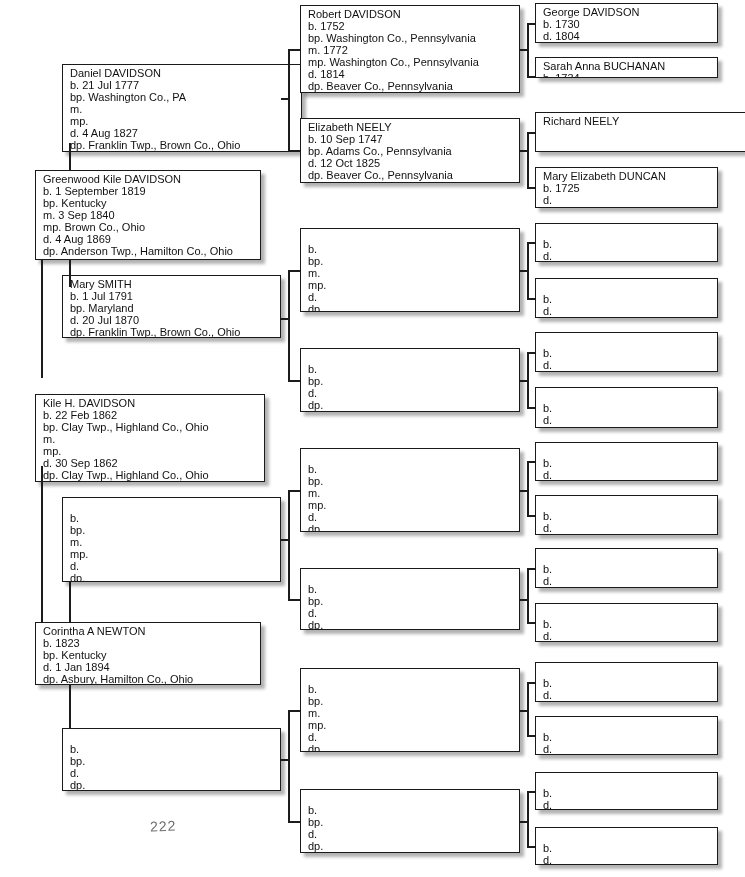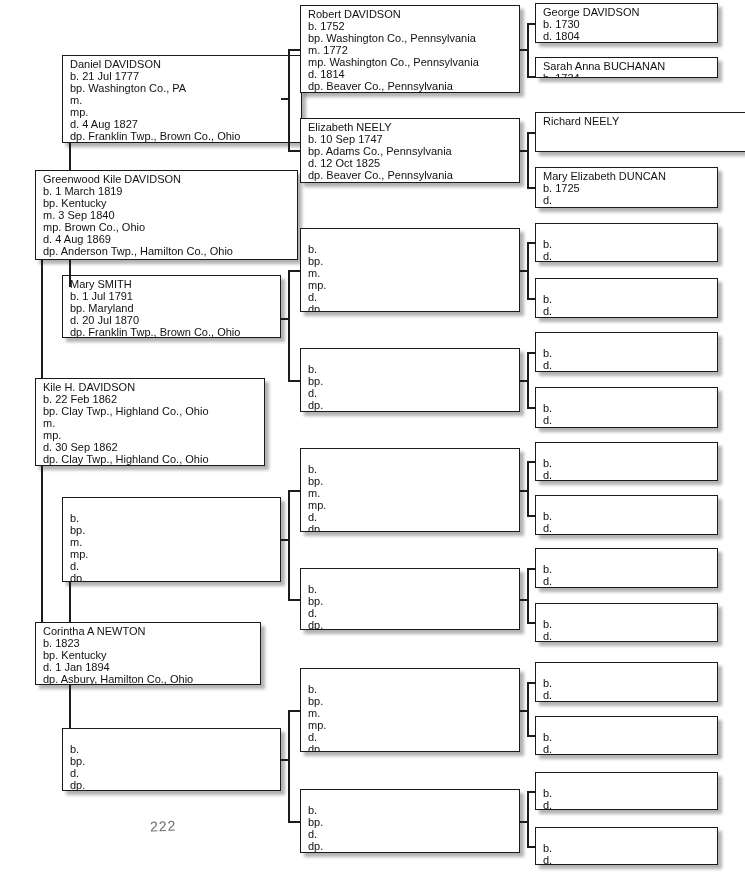--- a/index.html
+++ b/index.html
@@ -35,58 +35,58 @@
     letter-spacing: 1px;
     color: #6e6e6e;
     transform: rotate(-2deg);
   }
 </style>
 </head>
 <body>
 
 <div class="canvas">
 
-  <div class="pbox num-top" style="left:62px;top:55px;width:240px;height:88px">
+  <div class="pbox num-top" style="left:62px;top:64px;width:240px;height:88px">
 
     <div class="pname">Daniel DAVIDSON</div>
     <div class="plines">
         <div>b. 21 Jul 1777</div>
         <div>bp. Washington Co., PA</div>
         <div>m.</div>
         <div>mp.</div>
         <div>d. 4 Aug 1827</div>
         <div>dp. Franklin Twp., Brown Co., Ohio</div>
       </div>
   </div>
 
-  <div class="pbox num-top" style="left:35px;top:170px;width:263px;height:90px">
+  <div class="pbox num-top" style="left:35px;top:170px;width:226px;height:90px">
 
     <div class="pname">Greenwood Kile DAVIDSON</div>
     <div class="plines">
-        <div>b. 1 March 1819</div>
+        <div>b. 1 September 1819</div>
         <div>bp. Kentucky</div>
         <div>m. 3 Sep 1840</div>
         <div>mp. Brown Co., Ohio</div>
         <div>d. 4 Aug 1869</div>
         <div>dp. Anderson Twp., Hamilton Co., Ohio</div>
       </div>
   </div>
 
   <div class="pbox num-top" style="left:62px;top:275px;width:219px;height:63px">
 
     <div class="pname">Mary SMITH</div>
     <div class="plines">
         <div>b. 1 Jul 1791</div>
         <div>bp. Maryland</div>
         <div>d. 20 Jul 1870</div>
         <div>dp. Franklin Twp., Brown Co., Ohio</div>
       </div>
   </div>
 
-  <div class="pbox num-top" style="left:35px;top:378px;width:230px;height:88px">
+  <div class="pbox num-top" style="left:35px;top:394px;width:230px;height:88px">
 
     <div class="pname">Kile H. DAVIDSON</div>
     <div class="plines">
         <div>b. 22 Feb 1862</div>
         <div>bp. Clay Twp., Highland Co., Ohio</div>
         <div>m.</div>
         <div>mp.</div>
         <div>d. 30 Sep 1862</div>
         <div>dp. Clay Twp., Highland Co., Ohio</div>
       </div>

